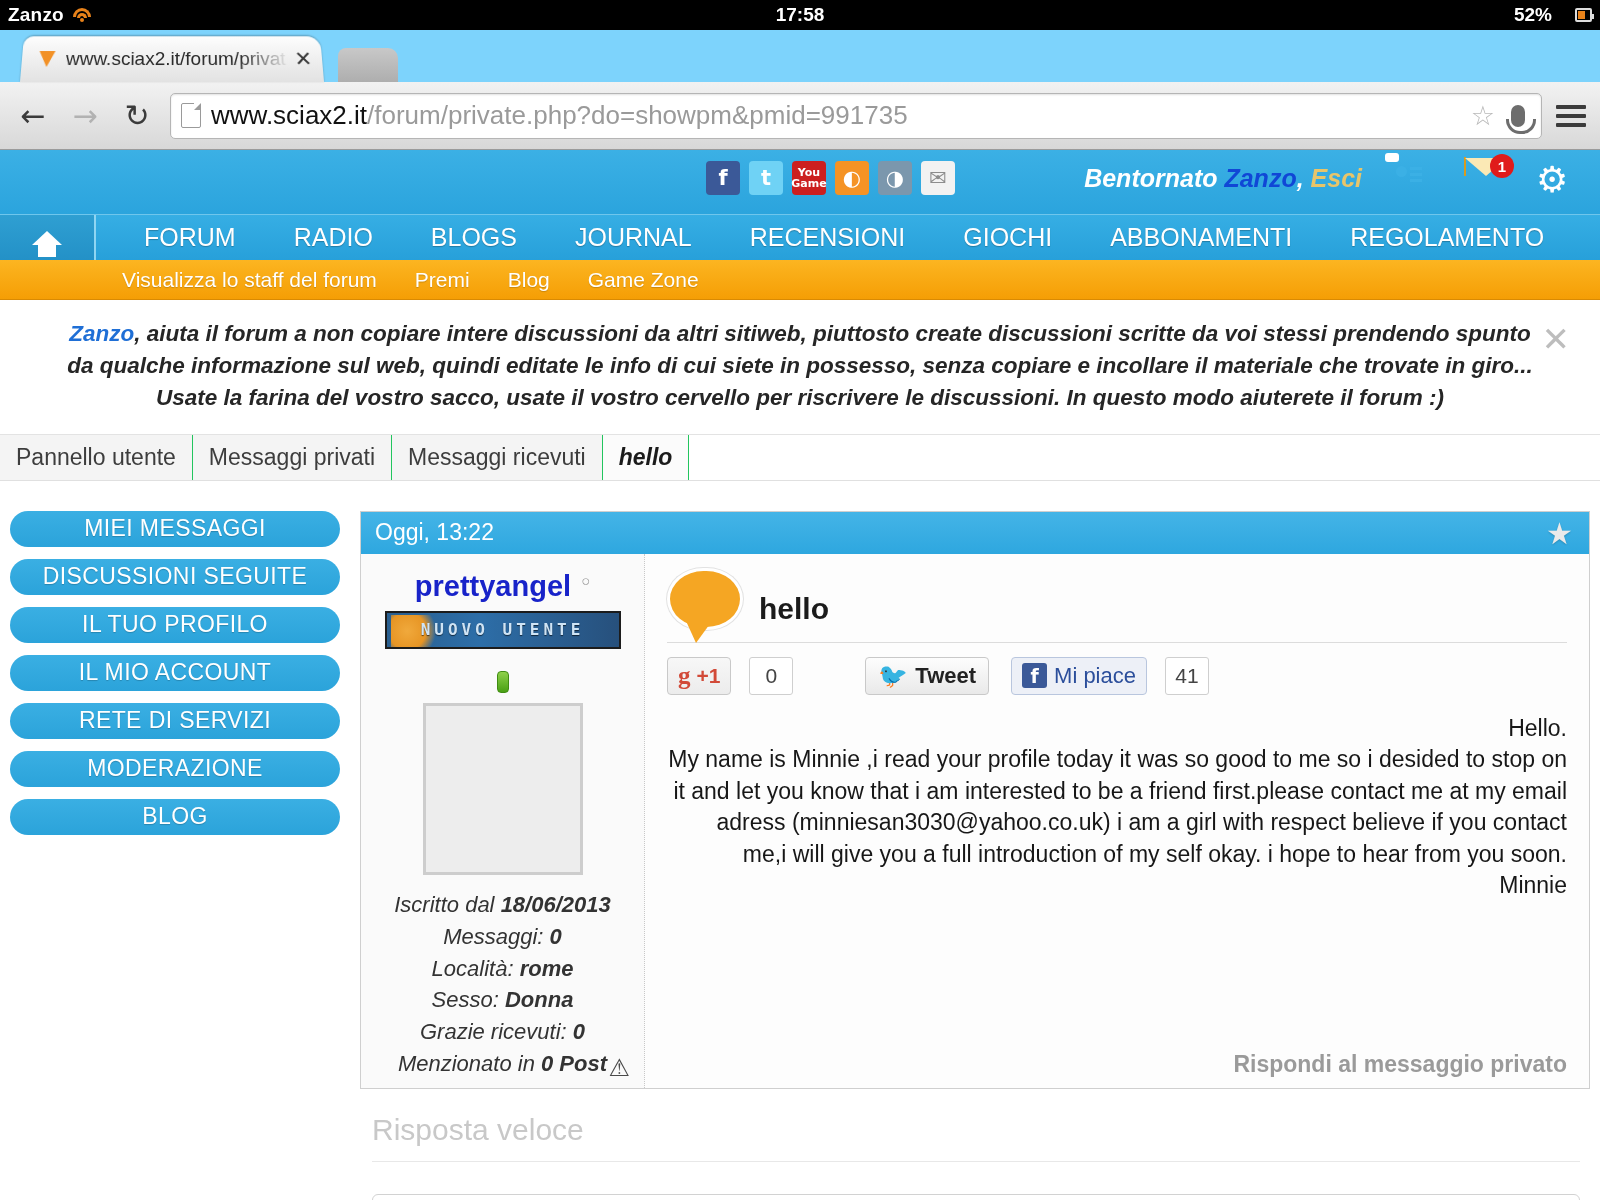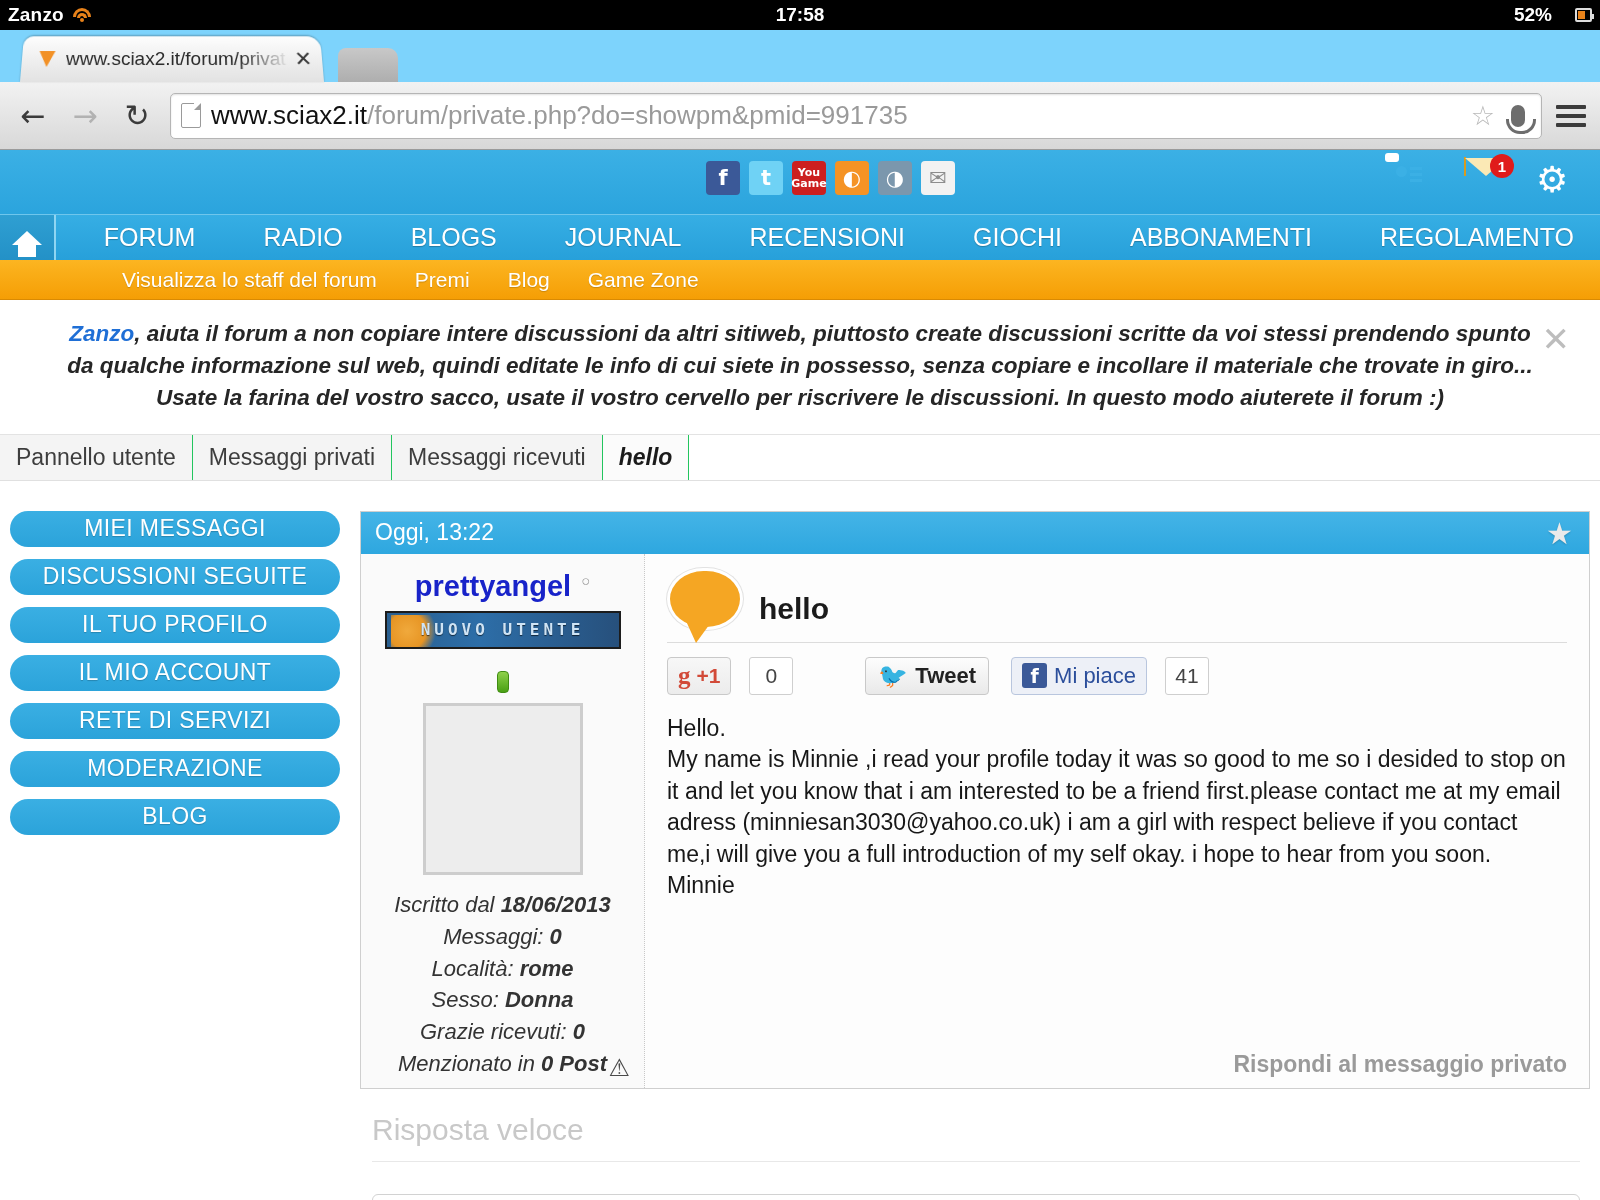--- a/index.html
+++ b/index.html
@@ -99,21 +99,21 @@
     color:#fff;font-size:15px;font-weight:bold;display:flex;align-items:center;justify-content:center;padding:0 4px;}
   .gear-ico{font-size:36px;color:#fff;font-family:"DejaVu Sans",sans-serif;line-height:44px;}
 
   
   .mainnav { height:46px; background: linear-gradient(#36aee4,#27a0da); display:flex; align-items:stretch;
     border-top:1px solid #6fc6ec; }
   .nav-home { width:96px; background: linear-gradient(#2f9fd2,#2391c7); display:flex;align-items:center;justify-content:center;
      border-right:2px solid #8fd5f2; }
   .home-glyph { width:0;height:0;border-left:15px solid transparent;border-right:15px solid transparent;border-bottom:14px solid #fff;position:relative;}
   .home-glyph:after{content:"";position:absolute;left:-9px;top:14px;width:18px;height:12px;background:#fff;}
-  .nav-items { display:flex; align-items:center; gap:16px; padding-left:22px; }
+  .nav-items { display:flex; align-items:center; gap:6px; padding-left:22px; }
   .nav-item { color:#fff; font-size:25px; padding:0 26px; display:flex;align-items:center;
     text-shadow:0 1px 1px rgba(0,0,0,.25); white-space:nowrap;}
 
   
   .subnav { height:40px; background: linear-gradient(#fcb521,#f59e05); display:flex; align-items:center;
     padding-left:122px; gap:38px; border-bottom:1px solid #d98a03;}
   .subnav-item { color:#fff; font-size:21px; text-shadow:0 1px 1px rgba(0,0,0,.18); white-space:nowrap;}
 
   
   .notice { border-bottom:1px solid #e3e3e3; padding:18px 60px 20px; position:relative; background:#fff;}
@@ -181,21 +181,21 @@
      display:flex;align-items:center;justify-content:center;font-size:21px;color:#444;}
   .tweet-btn { height:38px;padding:0 12px; background: linear-gradient(#fdfdfd,#e9e9e9);
      border:1px solid #c9c9c9;border-radius:4px;display:flex;align-items:center;gap:7px;margin-left:62px;}
   .tw-bird { color:#3bb0e5; font-size:24px; font-family:"DejaVu Sans",sans-serif;}
   .tweet-btn span.lbl{font-size:22px;font-weight:bold;color:#222;}
   .fb-btn { height:38px;padding:0 10px;background:#edf0f7;border:1px solid #b9c6de;border-radius:4px;
      display:flex;align-items:center;gap:7px;margin-left:12px;}
   .fb-f{width:25px;height:25px;background:#3b5998;color:#fff;font-weight:bold;font-size:19px;
      display:flex;align-items:center;justify-content:center;border-radius:3px;font-family:"DejaVu Sans",sans-serif;}
   .fb-btn span.lbl{font-size:22px;color:#2b4e9b;}
-  .post-text { font-size:23px; color:#171717; line-height:1.37; flex:1;}
+  .post-text { font-size:23px; color:#171717; line-height:1.37; flex:1;text-align:right;}
   .reply-link { text-align:right; font-size:23px; color:#9a9a9a; padding:14px 0 10px; font-weight:bold;}
 
   .quick-reply { padding:24px 10px 0 12px; }
   .qr-title { font-size:30px; color:#c8c8c8; }
   .qr-rule { border-top:1px solid #e8e8e8; margin-top:14px;}
   .editor { margin-top:32px; border:1px solid #d2d2d2; border-radius:6px; background:#fff; padding:6px;}
 </style>
 </head>
 <body>
 
@@ -248,20 +248,21 @@
     <span class="soc soc-fb">f</span>
     <span class="soc soc-tw">t</span>
     <span class="soc soc-yt">
         <b>You</b>
         <b>Game</b>
       </span>
     <span class="soc soc-rss">◐</span>
     <span class="soc soc-sk">◑</span>
     <span class="soc soc-ml">✉</span>
   </div>
+  <div class="welcome"><span>Bentornato </span><span class="u">Zanzo</span><span>, </span><span class="x">Esci</span></div>
   <div class="head-icons">
     <span class="hi"><span class="card-ico"><i></i><b></b></span></span>
     <span class="hi">
       <span class="env-ico"></span>
       <span class="badge">1</span>
     </span>
     <span class="hi"><span class="gear-ico">⚙</span></span>
   </div>
 </div>
 

